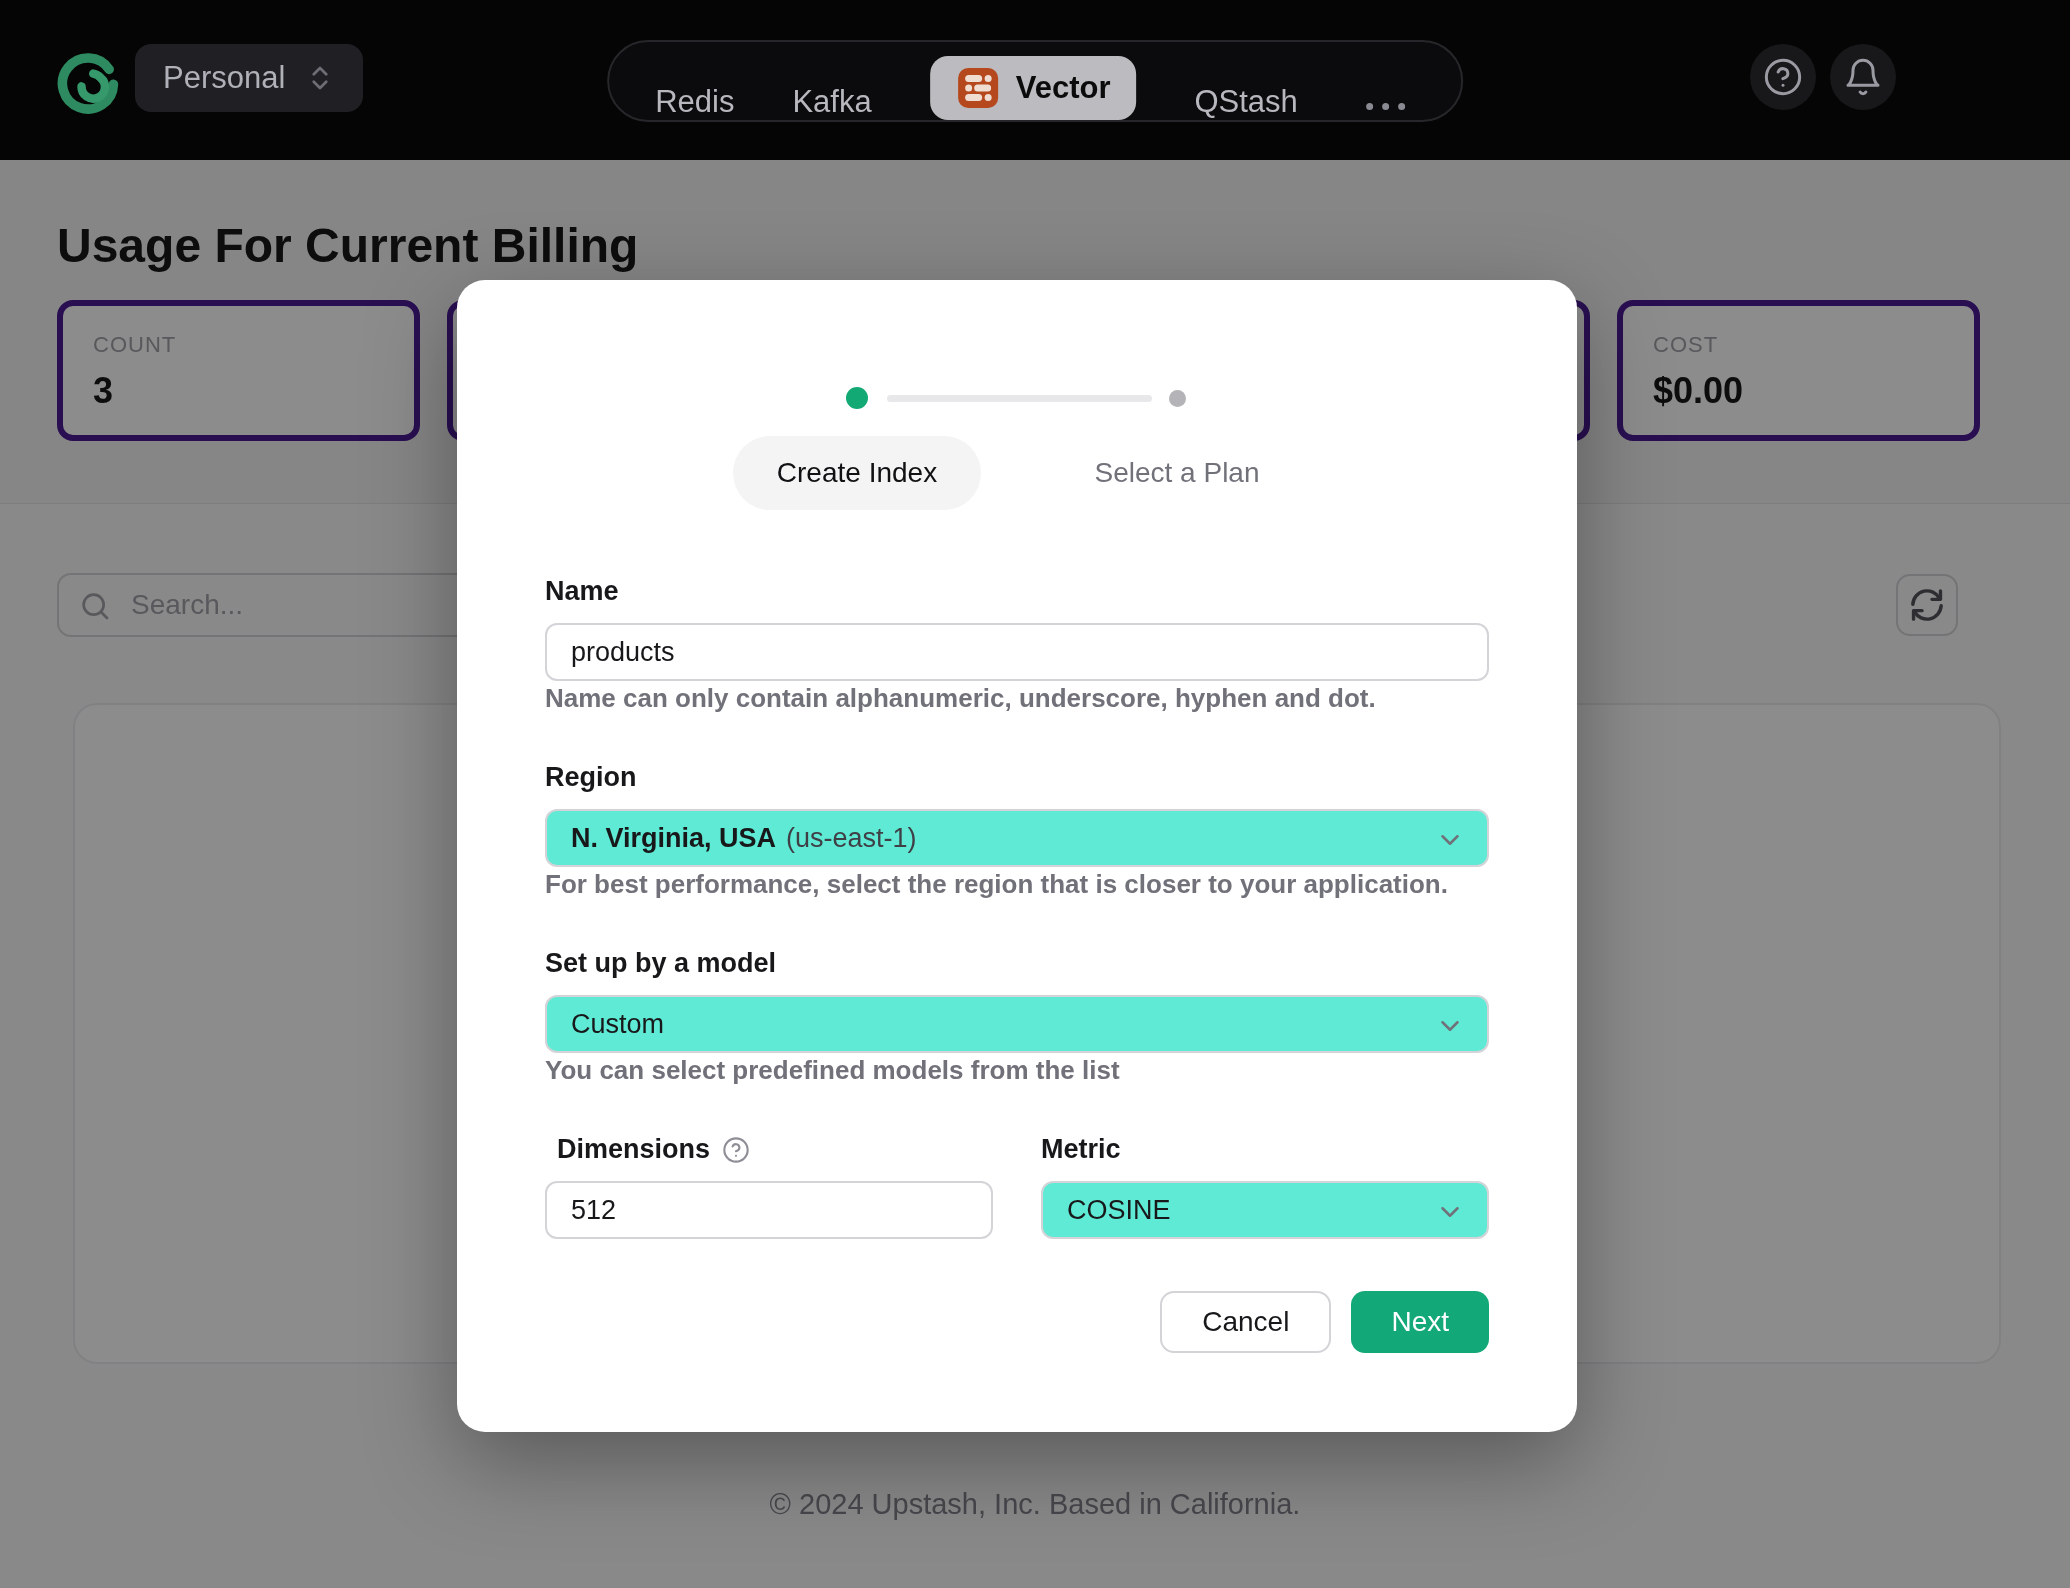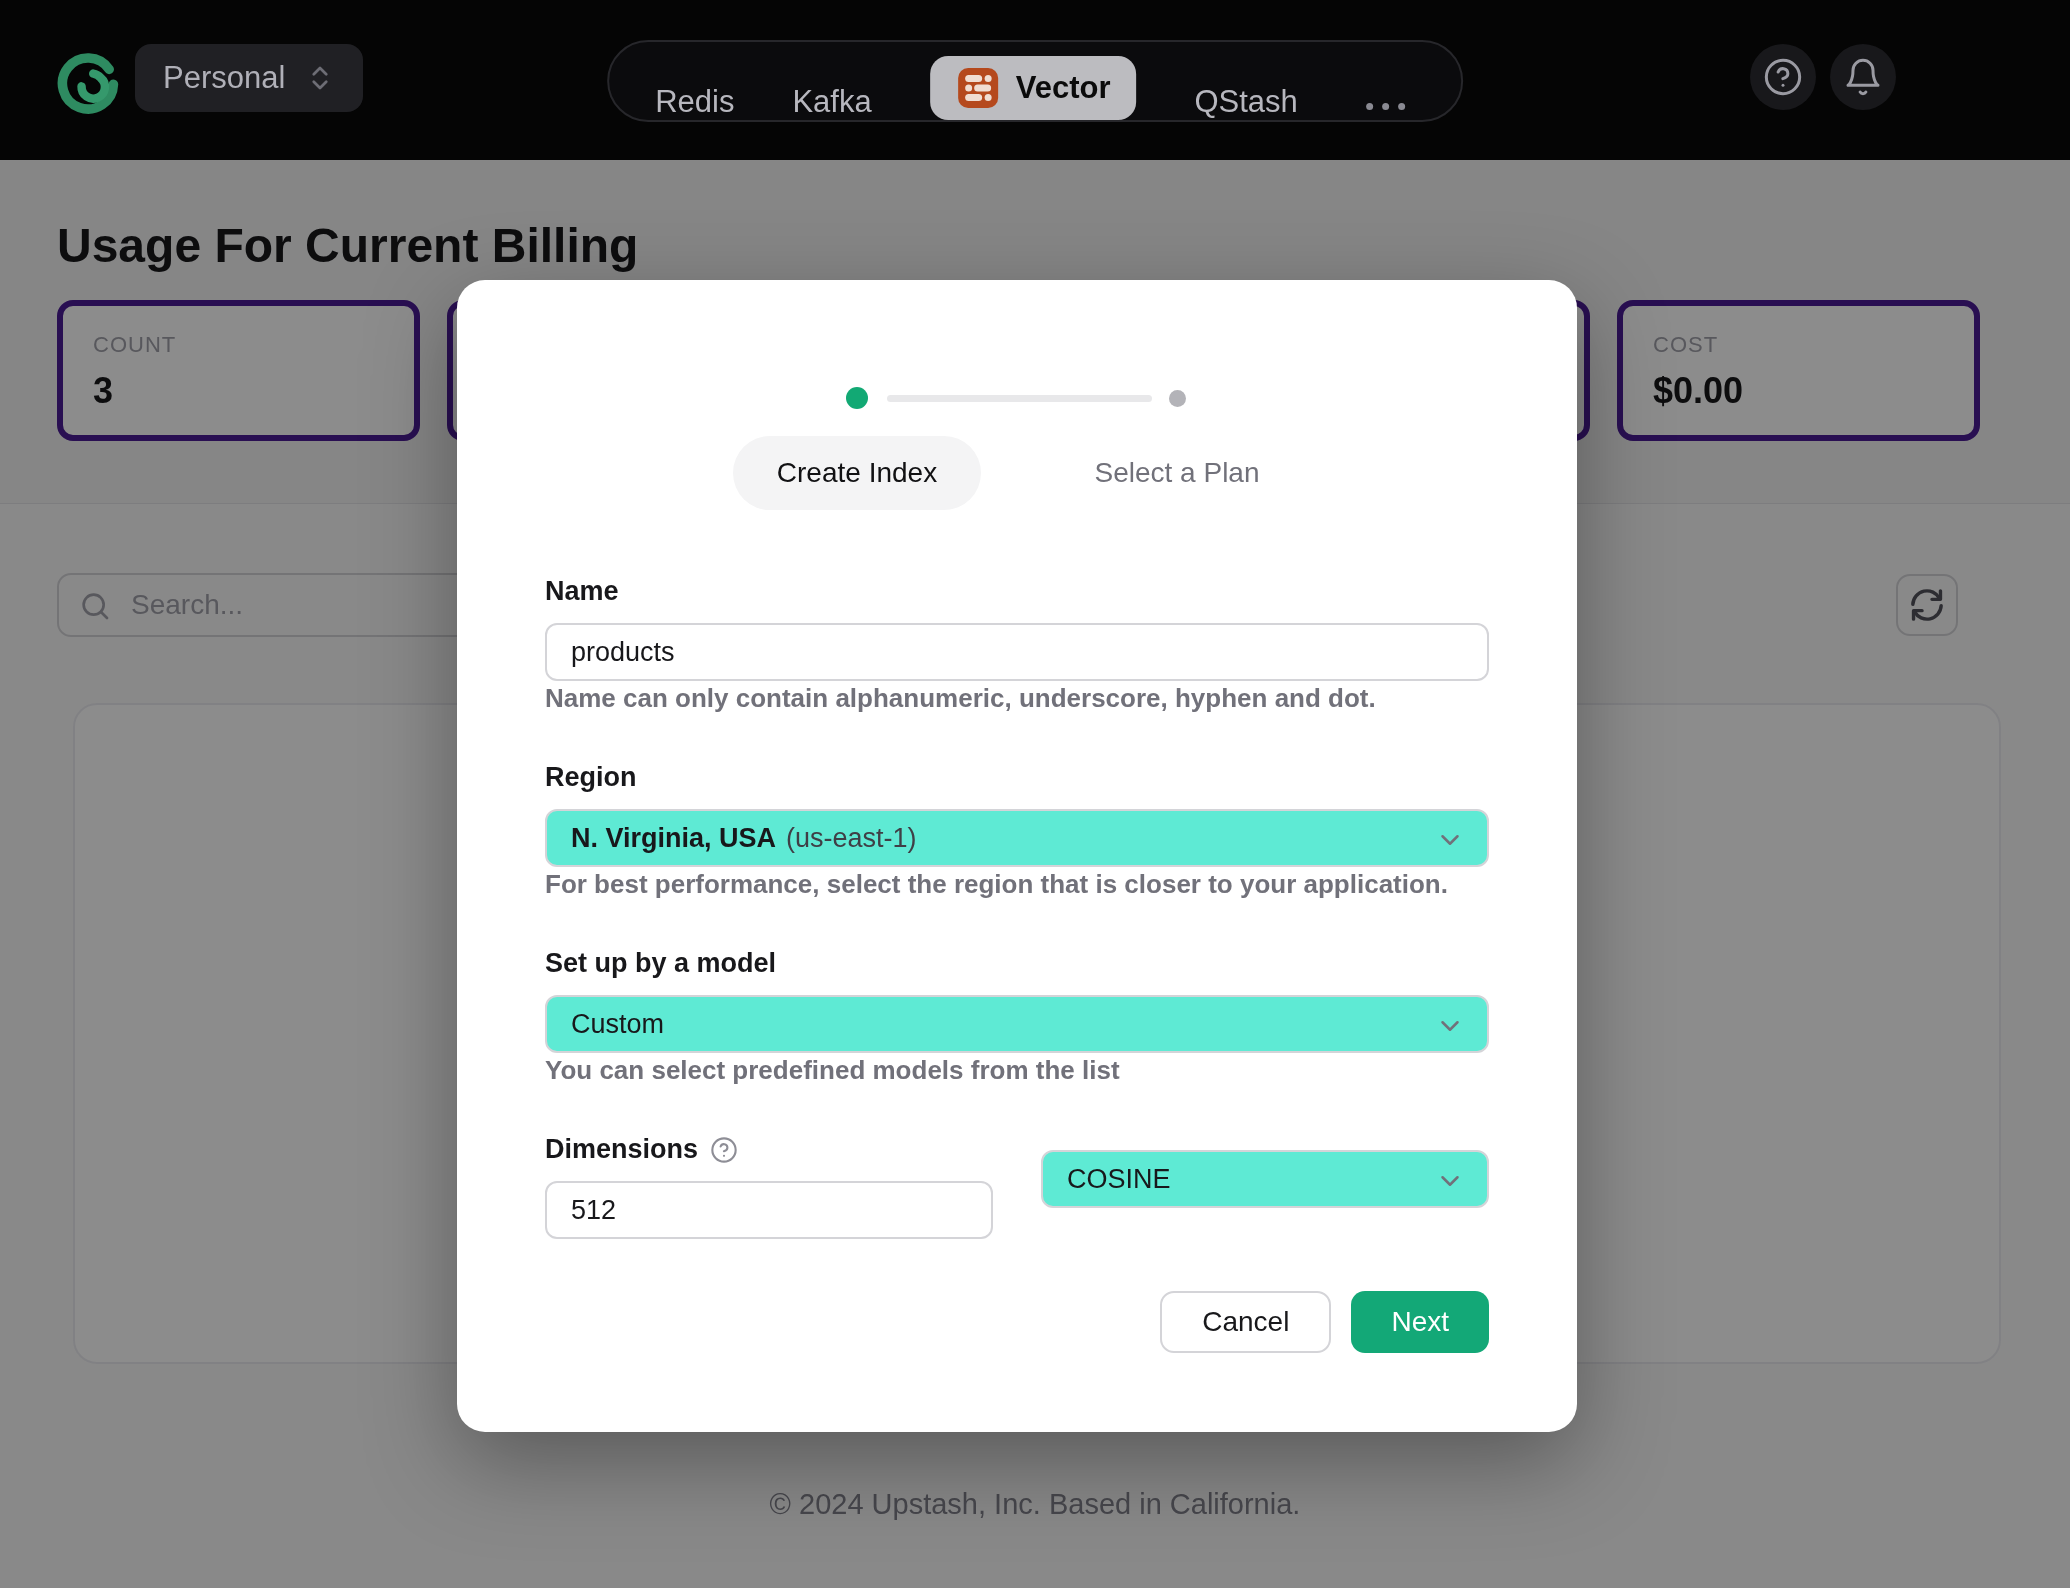--- a/index.html
+++ b/index.html
@@ -76,21 +76,21 @@
               border-radius:12px;padding:0 24px;font-size:27px;color:#18181b;outline:none;
               font-family:"Liberation Sans",sans-serif;background:#fff;}
   .select{position:relative;margin-top:16px;width:100%;height:58px;box-sizing:border-box;
           border:2px solid #d4d4d8;border-radius:12px;display:flex;align-items:center;
           padding:0 24px;font-size:27px;color:#18181b;cursor:pointer;background:#5eead4;}
   .select .bold{font-weight:700;}
   .select .suffix{margin-left:10px;color:#3f3f46;}
   .select .chev{position:absolute;right:22px;top:14px;color:#71717a;}
   .helper{margin-top:2px;font-size:26px;color:#71717a;font-weight:bold;}
   .two-col{display:grid;grid-template-columns:1fr 1fr;column-gap:48px;margin-top:48px;}
-  .label-row{display:flex;align-items:center;gap:12px;}
+  .label-row{display:flex;align-items:center;gap:12px;margin-left:12px;}
   .label-row svg{color:#8e8e96;cursor:pointer;}
   .actions{display:flex;justify-content:flex-end;gap:20px;margin-top:52px;}
   .btn{height:62px;border-radius:14px;font-size:28px;cursor:pointer;
        font-family:Liberation Sans, sans-serif;display:flex;align-items:center;}
   .btn-cancel{background:#fff;border:2px solid #d4d4d8;color:#18181b;padding:0 40px;}
   .btn-next{background:#13a877;border:none;color:#fff;padding:0 40px;}
 </style>
 </head>
 <body>
 
@@ -244,20 +244,21 @@
           <span class="fld-label">Dimensions</span>
           <svg width="28" height="28" viewBox="0 0 24 24" fill="none" stroke="currentColor" stroke-width="1.8" stroke-linecap="round" stroke-linejoin="round">
             <circle cx="12" cy="12" r="10"></circle>
               <path d="M9.09 9a3 3 0 0 1 5.83 1c0 2-3 3-3 3"></path>
               <line x1="12" y1="17" x2="12" y2="17.01"></line>
           </svg>
         </div>
         <input class="text-input" value="512" style="">
       </div>
       <div>
+        <div class="fld-label">Metric</div>
         <div class="select">
           <span>COSINE</span>
           <svg class="chev" width="30" height="30" viewBox="0 0 24 24" fill="none" stroke="currentColor" stroke-width="2" stroke-linecap="round" stroke-linejoin="round">
               <path d="M6 9l6 6 6-6"></path>
             </svg>
         </div>
       </div>
     </div>
 
     <div class="actions">

